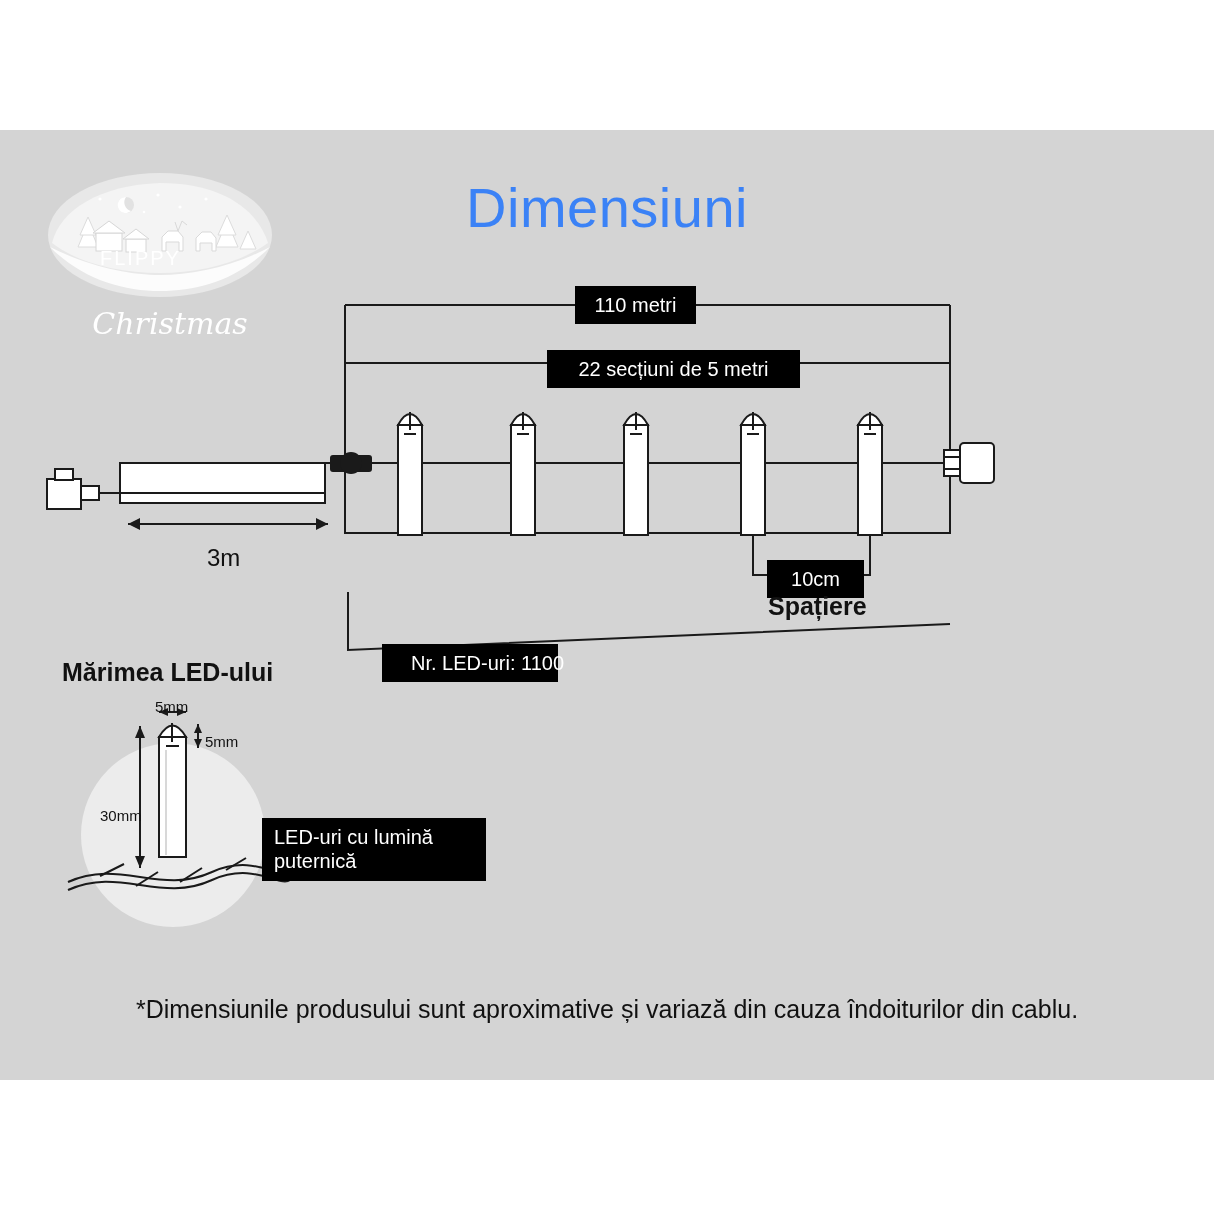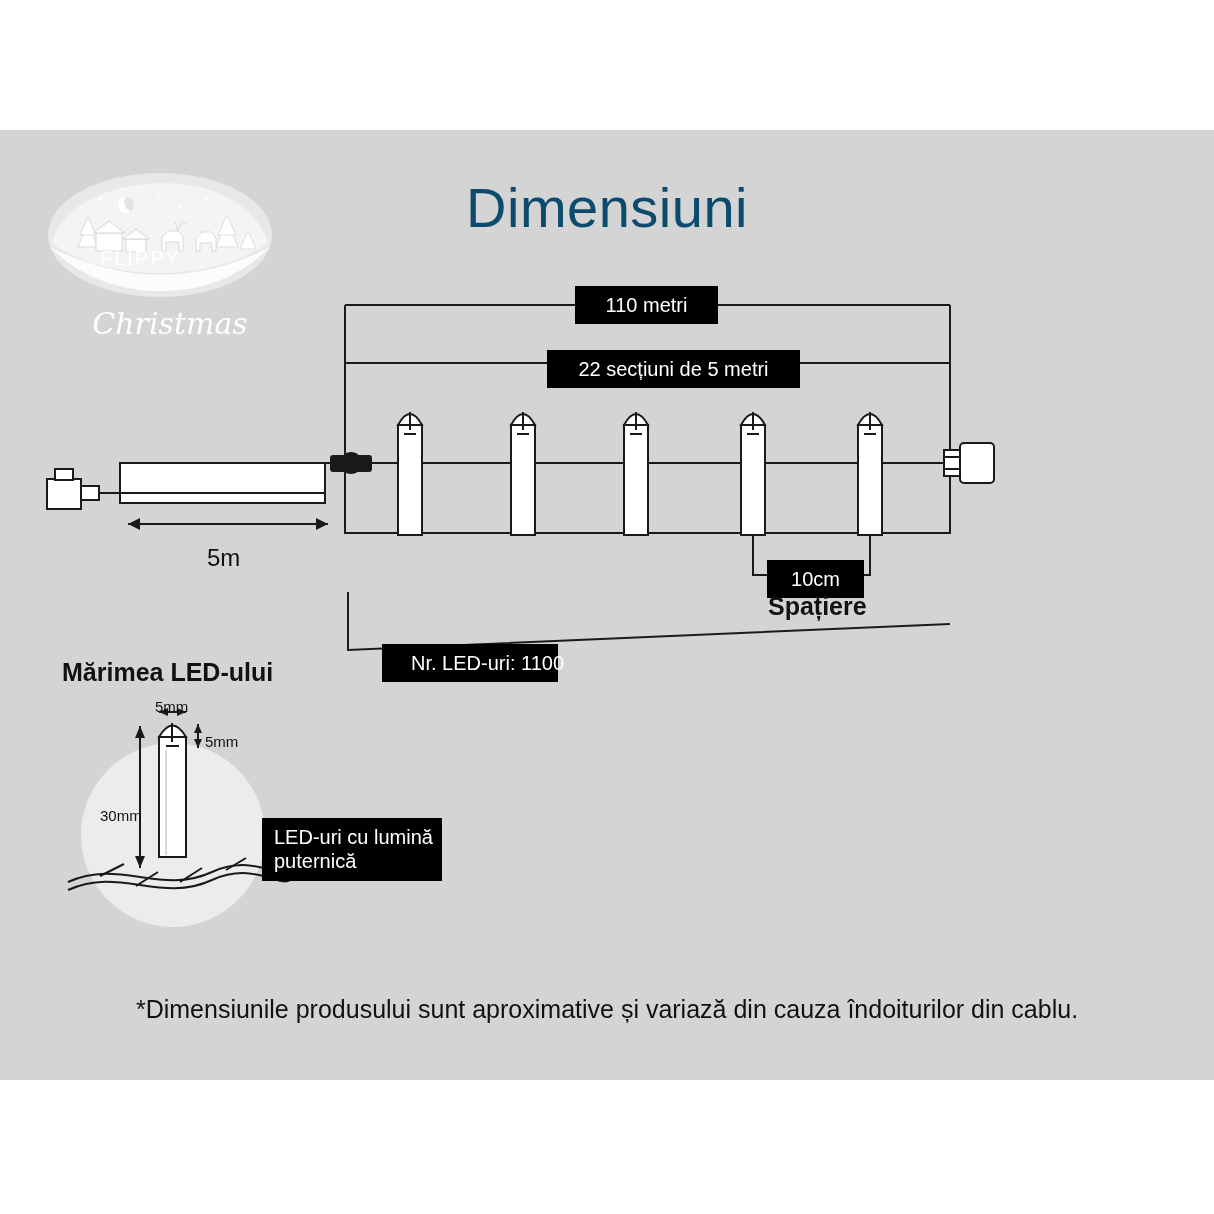--- a/index.html
+++ b/index.html
@@ -12,21 +12,21 @@
   #stage{
     position:absolute;left:0;top:0;width:1214px;height:1214px;
   }
   .panel{
     position:absolute;left:0;top:130px;width:1214px;height:950px;
     background:#d4d4d4;
   }
   .title{
     position:absolute;left:0;top:175px;width:1214px;
     text-align:center;
-    font-size:56px;color:#0c4a6e;letter-spacing:0.5px;
+    font-size:56px;color:#3b82f6;letter-spacing:0.5px;
   }
   
   .chip{
     position:absolute;background:#000;color:#fff;
     font-size:20px;line-height:1.22;
     padding:7px 12px;
     white-space:pre;
     box-sizing:border-box;
   }
   .chip.center{text-align:center;}
@@ -181,26 +181,26 @@
       <rect x="960" y="443" width="34" height="40" rx="4" fill="#ffffff" stroke="#1a1a1a" stroke-width="2"></rect>
       <line x1="944" y1="457" x2="960" y2="457" stroke="#1a1a1a" stroke-width="2"></line>
       <line x1="944" y1="469" x2="960" y2="469" stroke="#1a1a1a" stroke-width="2"></line>
     </g>
 
     <polyline points="753,535 753,575 870,575 870,535" fill="none" stroke="#1a1a1a" stroke-width="2"></polyline>
 
     <polyline points="348,592 348,650 950,624" fill="none" stroke="#1a1a1a" stroke-width="2"></polyline>
   </svg>
 
-  <div class="chip center" style="left:575px;top:286px;width:143px;text-align:center;">110 metri</div>
+  <div class="chip center" style="left:575px;top:286px;width:121px;text-align:center;">110 metri</div>
   <div class="chip center" style="left:523px;top:350px;width:253px;margin-left:24px;">22 secțiuni de 5 metri</div>
   <div class="chip center" style="left:767px;top:560px;width:97px;">10cm</div>
   <div class="chip center" style="left:382px;top:644px;width:176px;padding-left:29px;">Nr. LED-uri: 1100</div>
 
-  <div class="dimtext" style="left:207px;top:544px;">5m</div>
+  <div class="dimtext" style="left:207px;top:544px;">3m</div>
   <div class="section-label" style="left:768px;top:592px;">Spațiere</div>
 
   <div class="section-label" style="left:62px;top:658px;">Mărimea LED-ului</div>
 
   <svg style="position:absolute;left:40px;top:690px;width:470px;height:260px;" viewBox="0 0 470 260">
     <circle cx="133" cy="145" r="92" fill="#ececec"></circle>
 
     <rect x="119" y="47" width="27" height="120" fill="#ffffff" stroke="#1a1a1a" stroke-width="2"></rect>
     <path d="M119 47 q13.5 -23 27 0 z" fill="#ffffff" stroke="#1a1a1a" stroke-width="2"></path>
     <line x1="132" y1="33" x2="132" y2="52" stroke="#1a1a1a" stroke-width="2"></line>
@@ -227,18 +227,18 @@
       <line x1="100" y1="36" x2="100" y2="178" stroke="#1a1a1a" stroke-width="2"></line>
       <polygon points="100,36 95,48 105,48" fill="#1a1a1a"></polygon>
       <polygon points="100,178 95,166 105,166" fill="#1a1a1a"></polygon>
     </g>
   </svg>
 
   <div class="smalltext" style="left:155px;top:698px;">5mm</div>
   <div class="smalltext" style="left:205px;top:733px;">5mm</div>
   <div class="smalltext" style="left:100px;top:807px;">30mm</div>
 
-  <div class="chip" style="left:262px;top:818px;width:180px;">LED-uri cu lumină
+  <div class="chip" style="left:262px;top:818px;width:224px;">LED-uri cu lumină
 puternică</div>
 
   <div class="footnote">*Dimensiunile produsului sunt aproximative și variază din cauza îndoiturilor din cablu.</div>
 
 </div>
 
 </body></html>

